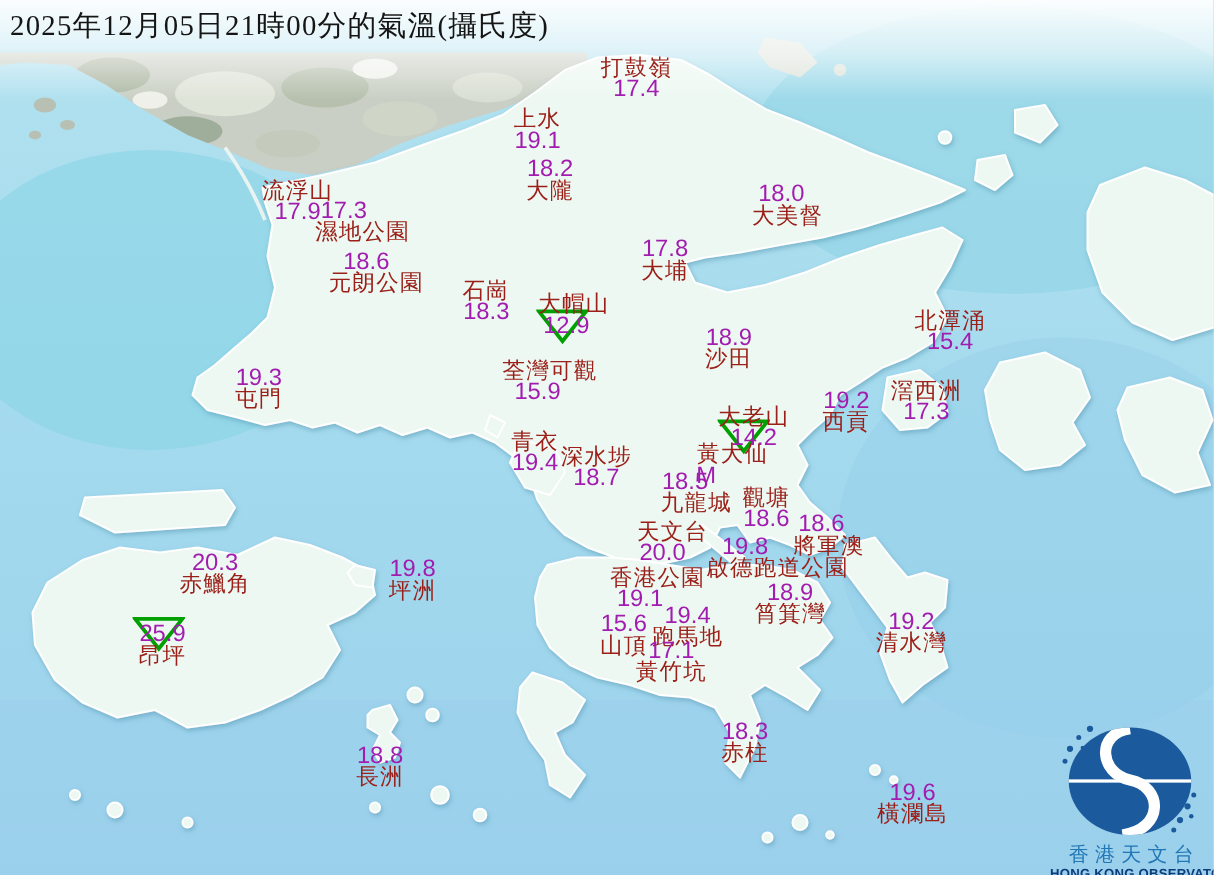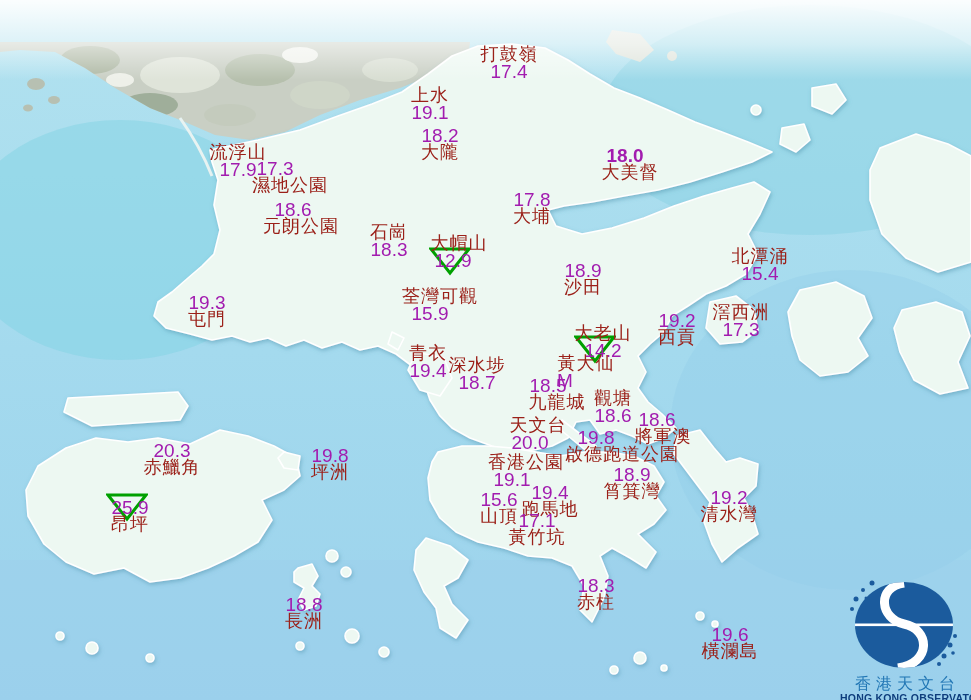--- a/index.html
+++ b/index.html
@@ -135,20 +135,21 @@
       <circle cx="92" cy="648" r="6"></circle>
         <circle cx="60" cy="636" r="4"></circle>
         <circle cx="150" cy="658" r="4"></circle>
       <circle cx="332" cy="556" r="6"></circle>
         <circle cx="346" cy="572" r="5"></circle>
     </g>
 
     <rect x="0" y="0" width="971" height="80" fill="url(#haze)"></rect>
   </svg>
 
+  <div class="page-title">2025年12月05日21時00分的氣溫(攝氏度)</div>
 
   <div id="trends">
       <div class="trend" style="left: 429px; top: 246px;"><svg width="42" height="30" viewBox="0 0 42 30">
           <polygon points="2,3 40,3 21,27" fill="none" stroke="#00a000" stroke-width="3"></polygon>
         </svg></div>
       <div class="trend" style="left: 574px; top: 334px;"><svg width="42" height="30" viewBox="0 0 42 30">
           <polygon points="2,3 40,3 21,27" fill="none" stroke="#00a000" stroke-width="3"></polygon>
         </svg></div>
       <div class="trend" style="left: 106px; top: 492px;"><svg width="42" height="30" viewBox="0 0 42 30">
           <polygon points="2,3 40,3 21,27" fill="none" stroke="#00a000" stroke-width="3"></polygon>
@@ -178,21 +179,21 @@
       </div>
       <div class="station" style="left: 301px; top: 201px;">
         <span class="st-value" style="transform: translateX(-8px);">18.6</span>
         <span class="st-name">元朗公園</span>
       </div>
       <div class="station" style="left: 389px; top: 199px; margin-top: 25px;">
         <span class="st-name">石崗</span>
         <span class="st-value">18.3</span>
       </div>
       <div class="station" style="left: 630px; top: 147px;">
-        <span class="st-value" style="transform: translateX(-5px); font-weight: bold;">18.0</span>
+        <span class="st-value" style="transform: translateX(-5px);">18.0</span>
         <span class="st-name">大美督</span>
       </div>
       <div class="station" style="left: 532px; top: 191px;">
         <span class="st-value">17.8</span>
         <span class="st-name">大埔</span>
       </div>
       <div class="station" style="left: 459px; top: 235px;">
         <span class="st-name">大帽山</span>
         <span class="st-value" style="transform: translateX(-6px);">12.9</span>
       </div>

